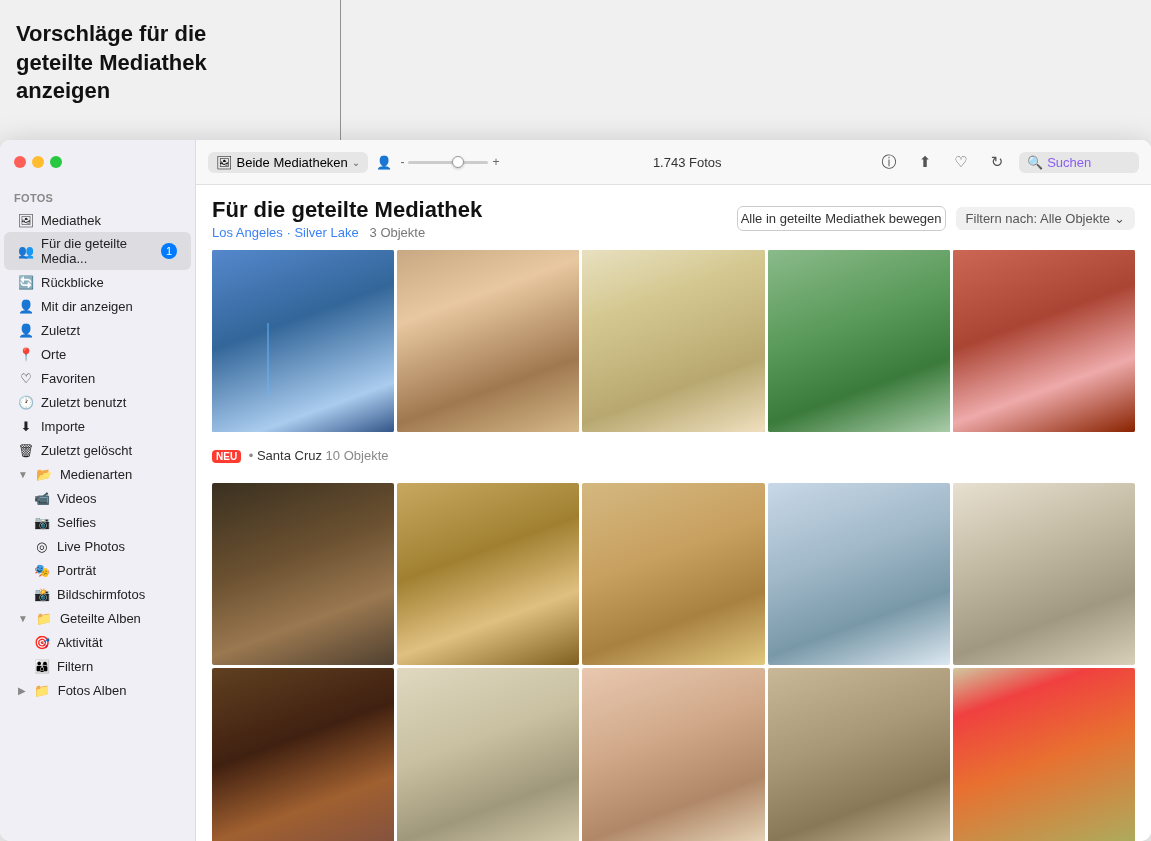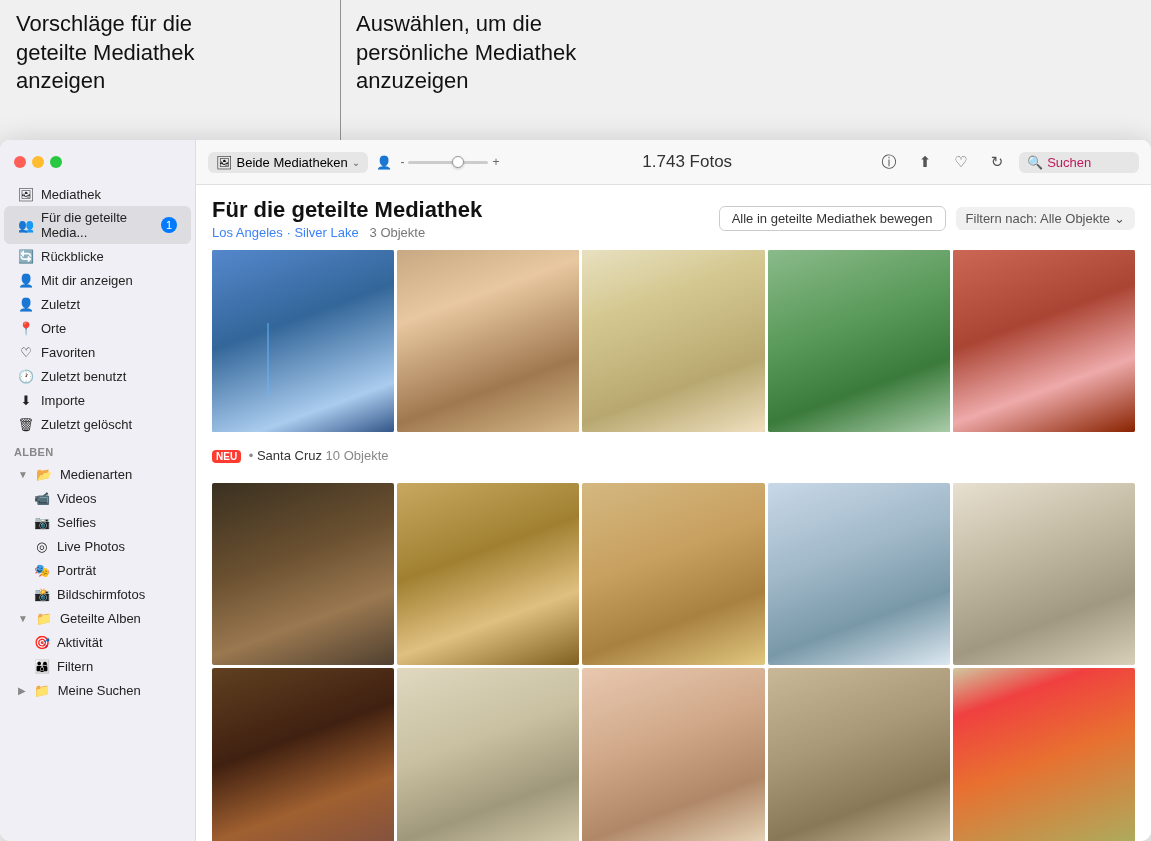--- a/index.html
+++ b/index.html
@@ -19,23 +19,23 @@
       left: 0;
       right: 0;
       height: 140px;
       display: flex;
       gap: 0;
       z-index: 10;
       pointer-events: none;
     }
     .annotation-left {
       width: 340px;
-      padding: 10px 16px;
+      padding: 20px 16px;
       font-size: 22px;
-      font-weight: 400;
+      font-weight: 700;
       line-height: 1.3;
       color: #111;
     }
     .annotation-right {
       flex: 1;
       padding: 10px 16px;
       font-size: 22px;
       font-weight: 400;
       line-height: 1.3;
       color: #111;
@@ -161,21 +161,21 @@
       cursor: pointer;
     }
     .toolbar-center {
       flex: 1;
       display: flex;
       align-items: center;
       justify-content: center;
       gap: 8px;
     }
     .toolbar-photo-count {
-      font-size: 17px;
+      font-size: 13px;
       color: #333;
     }
     .toolbar-slider {
       display: flex;
       align-items: center;
       gap: 4px;
       font-size: 12px;
       color: #666;
     }
     .slider-track {
@@ -265,21 +265,21 @@
     }
     .section-actions {
       display: flex;
       align-items: center;
       gap: 10px;
     }
     .move-to-shared-btn {
       background: #fff;
       border: 1px solid #ccc;
       border-radius: 6px;
-      padding: 4px 12px;
+      padding: 4px 3px;
       font-size: 13px;
       cursor: pointer;
       color: #333;
       margin-left: 48px;
     }
     .filter-btn {
       display: flex;
       align-items: flex-end;
       gap: 4px;
       font-size: 13px;
@@ -358,37 +358,33 @@
 </head>
 <body>
 
 <div class="annotations">
   <div class="annotation-left">
     <span style="white-space: pre-line;">Vorschläge für die
 geteilte Mediathek
 anzeigen</span>
   </div>
   <div style="position:absolute;left:340px;top:0;bottom:0;width:1px;background:#333;opacity:0.5;"></div>
-  <div class="annotation-right">
-    <span style="white-space: pre-line;">Auswählen, um die
-persönliche Mediathek
-anzuzeigen</span>
-  </div>
 </div>
 
 <div class="app-window">
 
   <div class="sidebar">
 
     <div class="sidebar-traffic">
       <div class="traffic-dot traffic-red"></div>
       <div class="traffic-dot traffic-yellow"></div>
       <div class="traffic-dot traffic-green"></div>
     </div>
 
+    <div class="sidebar-section-label">Fotos</div>
 
     <div class="sidebar-item">
       <span class="sidebar-icon">🖼</span>
       <span>Mediathek</span>
     </div>
     <div class="sidebar-item active">
       <span class="sidebar-icon">👥</span>
       <span>Für die geteilte Media...</span>
       <span class="sidebar-badge">1</span>
     </div>
@@ -418,21 +414,20 @@
     </div>
     <div class="sidebar-item">
       <span class="sidebar-icon">⬇</span>
       <span>Importe</span>
     </div>
     <div class="sidebar-item">
       <span class="sidebar-icon">🗑</span>
       <span>Zuletzt gelöscht</span>
     </div>
 
-    <div class="sidebar-section-label">Alben</div>
 
     <div class="sidebar-item">
       <span class="sidebar-disclosure">▼</span>
       <span class="sidebar-icon">📂</span>
       <span>Medienarten</span>
     </div>
     <div class="sidebar-item sidebar-sub-item">
       <span class="sidebar-icon">📹</span>
       <span>Videos</span>
     </div>
@@ -461,21 +456,21 @@
       <span class="sidebar-icon">🎯</span>
       <span>Aktivität</span>
     </div>
     <div class="sidebar-item sidebar-sub-item">
       <span class="sidebar-icon">👨‍👩‍👦</span>
       <span>Filtern</span>
     </div>
     <div class="sidebar-item">
       <span class="sidebar-disclosure">▶</span>
       <span class="sidebar-icon">📁</span>
-      <span>Meine Suchen</span>
+      <span>Fotos Alben</span>
     </div>
   </div>
 
   <div class="main-content">
 
     <div class="toolbar">
       <div class="toolbar-library-picker">
         <span style="font-size:13px;">🖼</span>
         <span>Beide Mediatheken</span>
         <span style="font-size:10px;color:#666;">⌄</span>
@@ -493,21 +488,21 @@
       <div class="toolbar-center">
         <span class="toolbar-photo-count">1.743 Fotos</span>
       </div>
       <div class="toolbar-actions">
         <div class="toolbar-btn">ⓘ</div>
         <div class="toolbar-btn">⬆</div>
         <div class="toolbar-btn">♡</div>
         <div class="toolbar-btn">↻</div>
         <div class="toolbar-search">
           <span>🔍</span>
-          <span style="color:#be185d;">Suchen</span>
+          <span style="color:#8b5cf6;">Suchen</span>
         </div>
       </div>
     </div>
 
     <div class="content-area">
 
       <div class="section-header">
         <div class="section-title-block">
           <div class="section-title">Für die geteilte Mediathek</div>
           <div class="section-meta">

